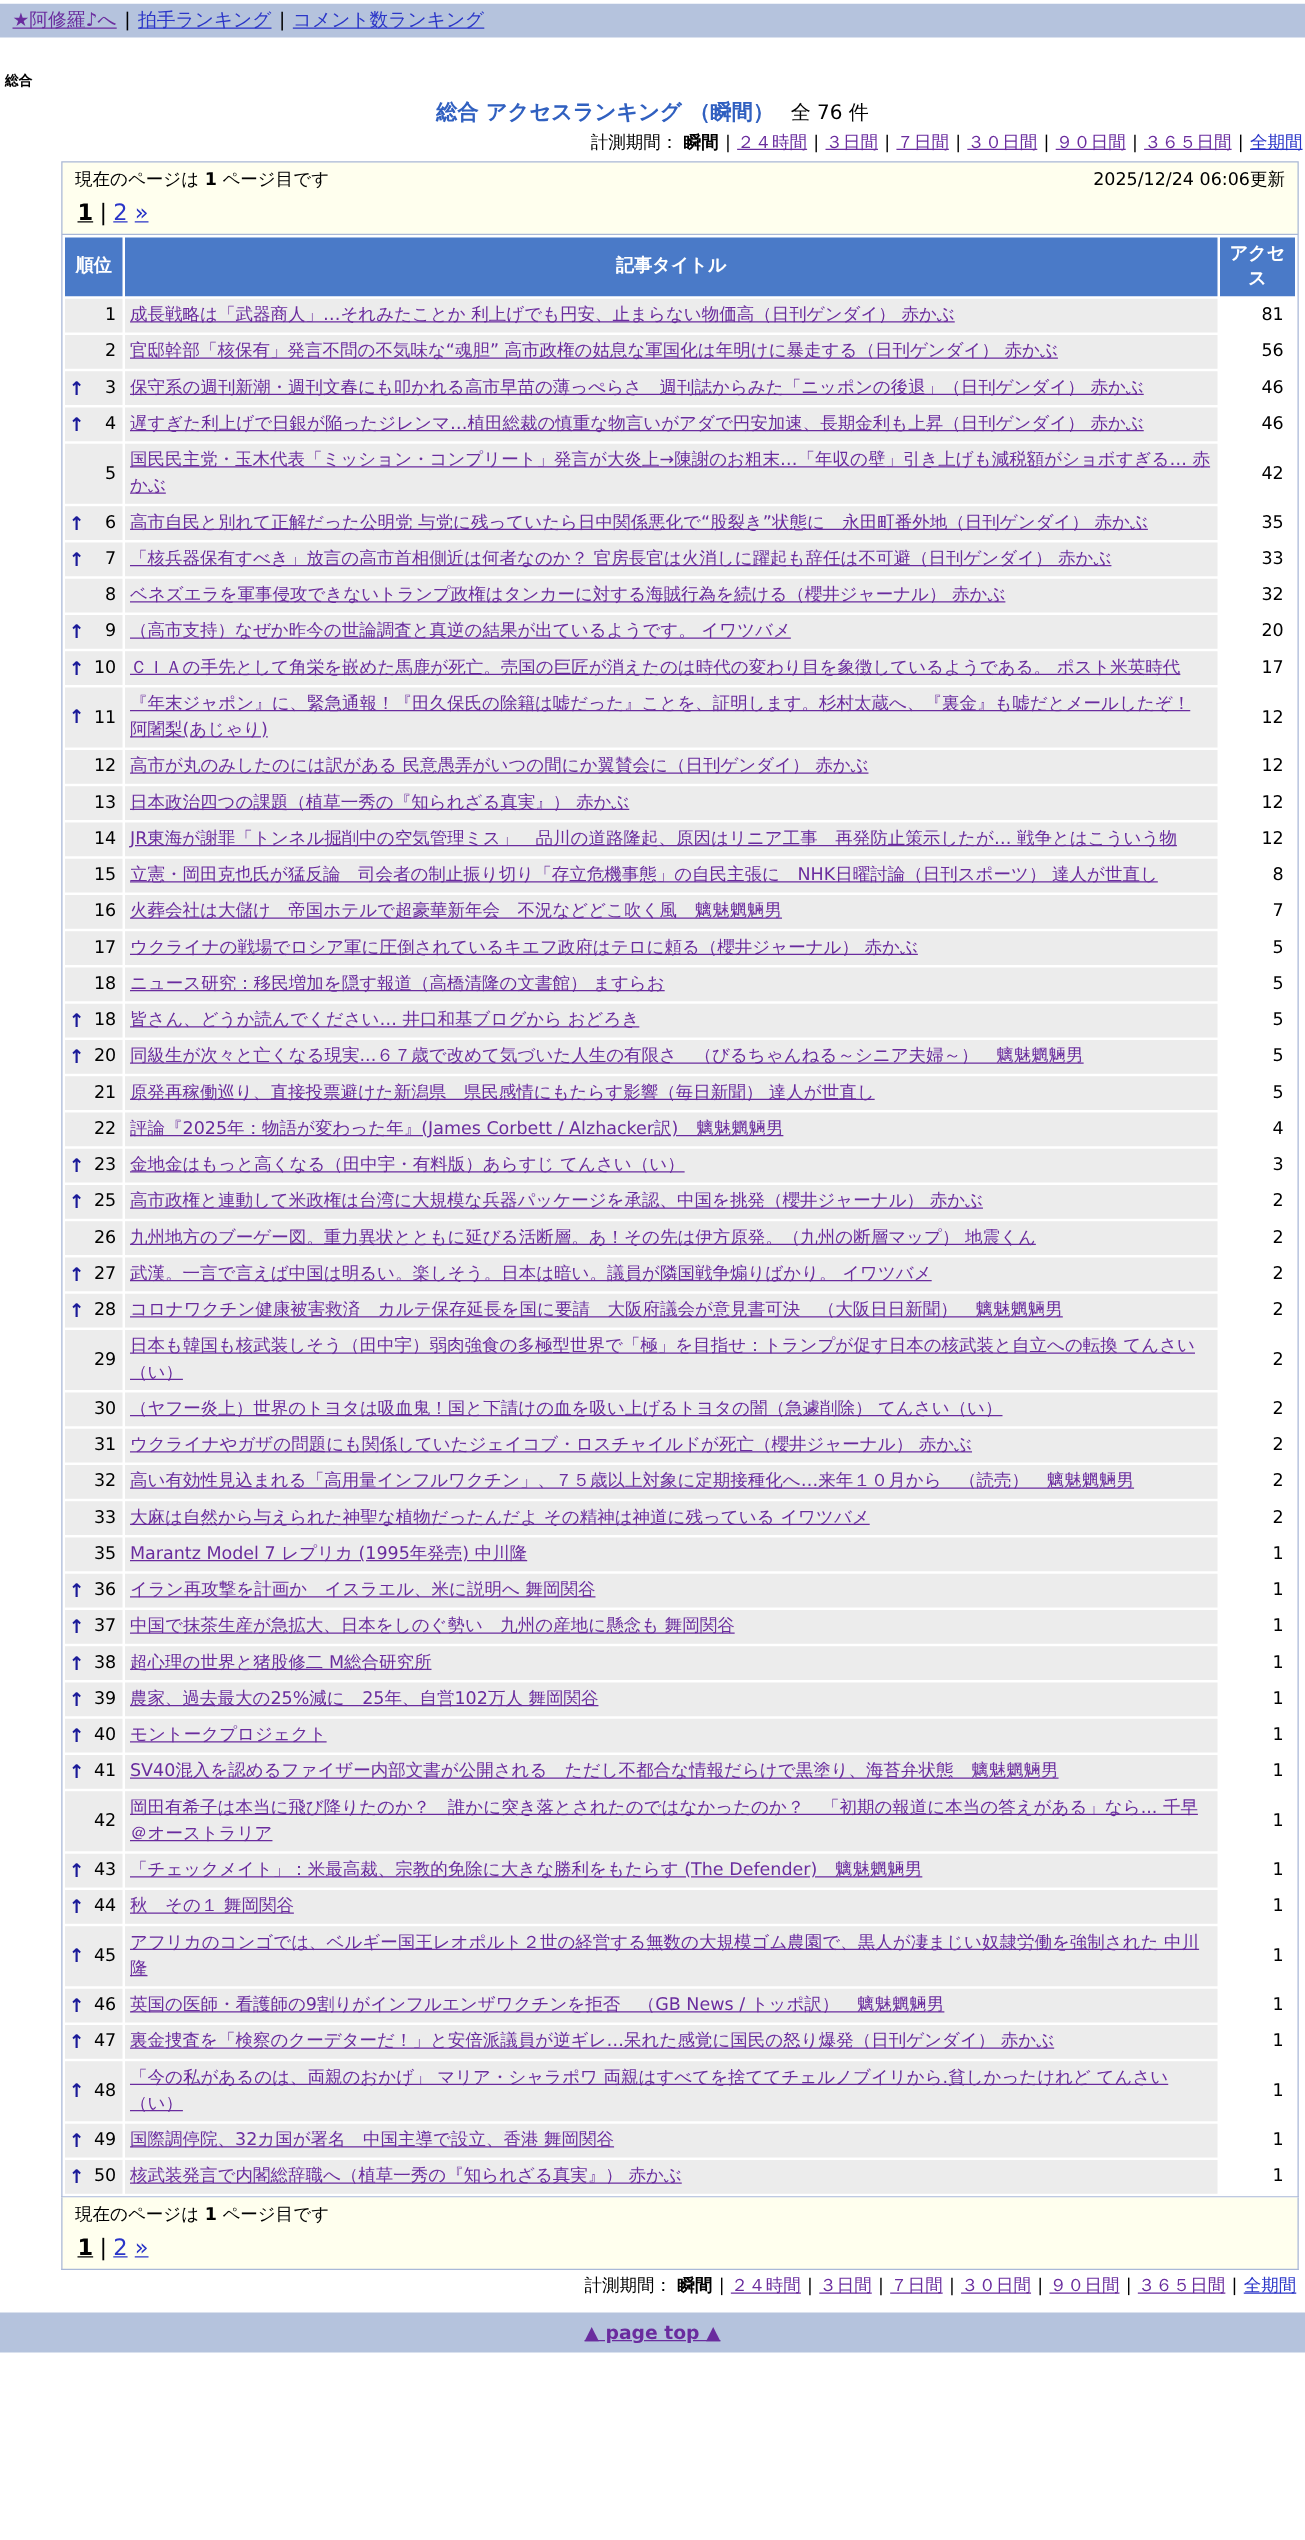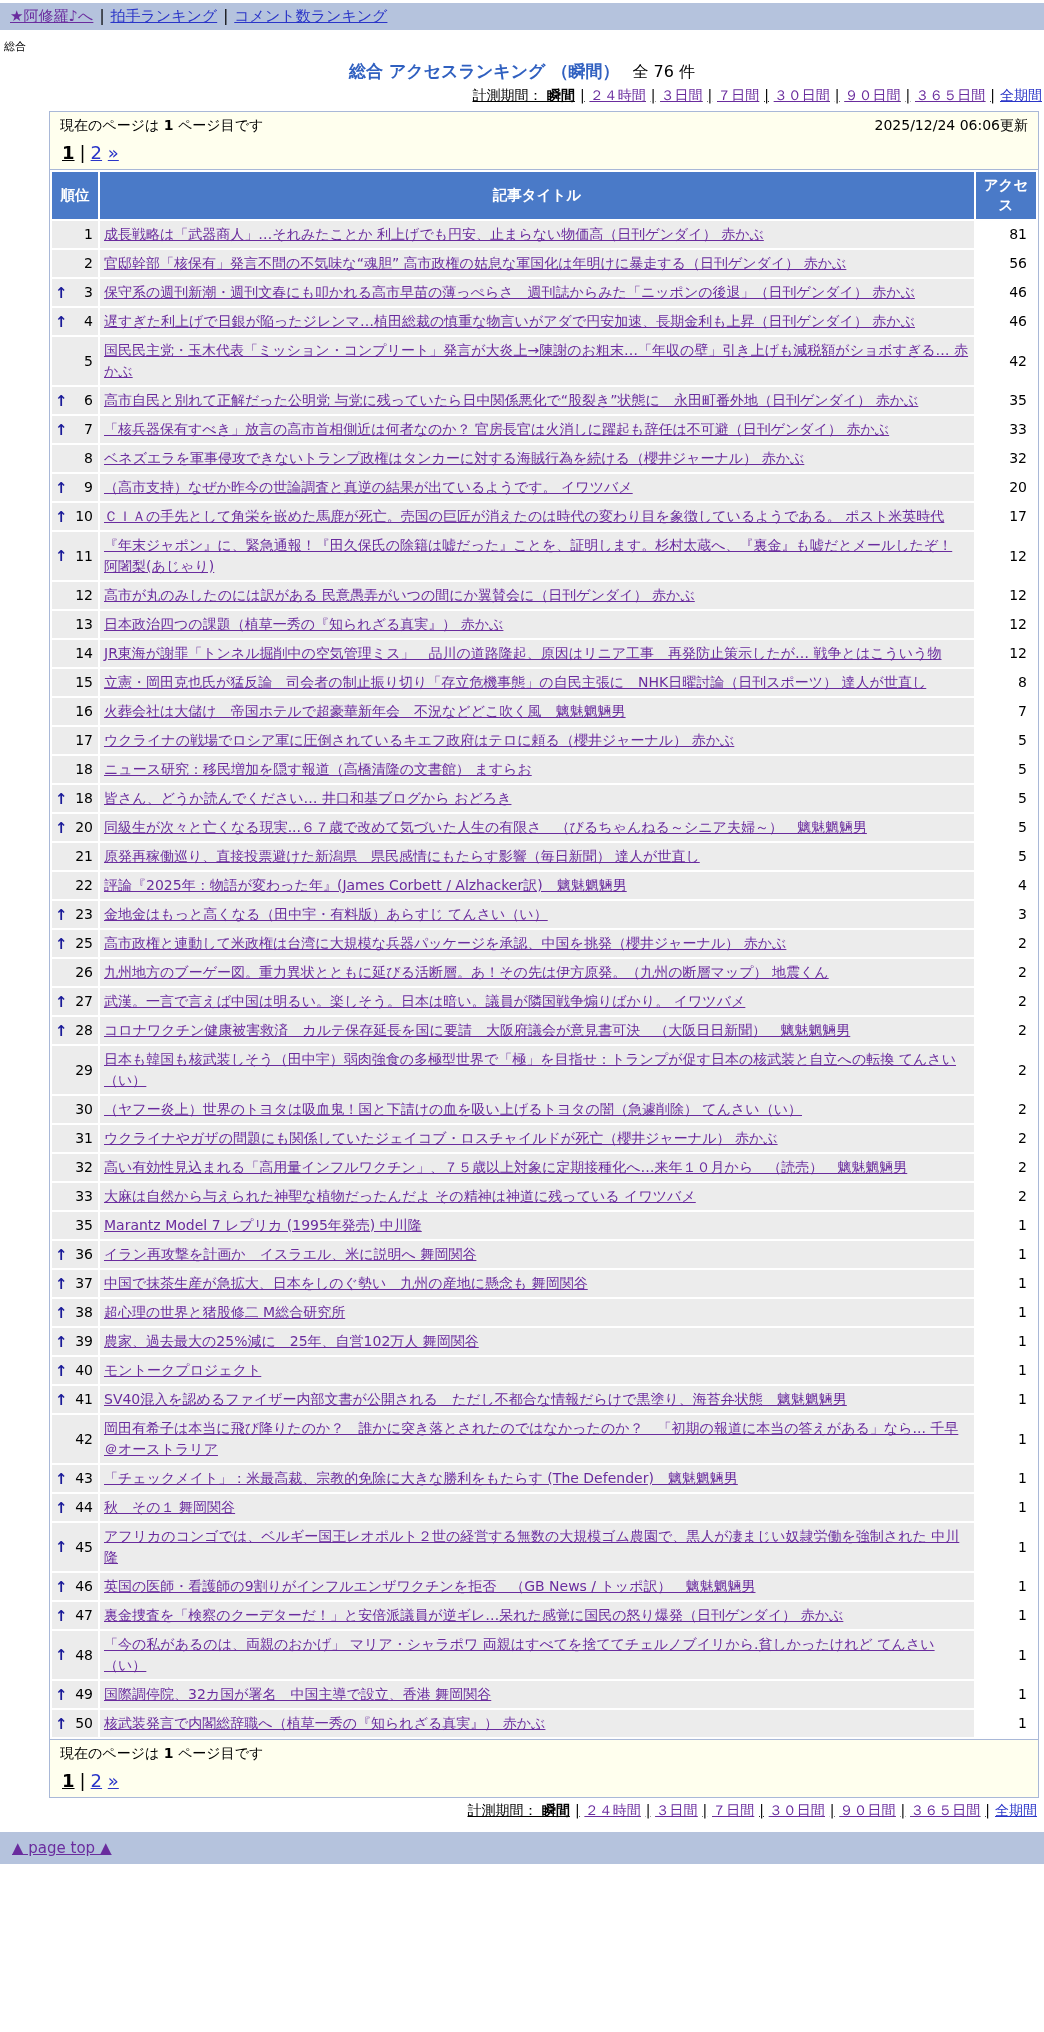--- a/index.html
+++ b/index.html
@@ -7,46 +7,46 @@
     --box-border:#a9b8d7; --visited-link:#6a2c9e; --link:#2a35c8; --title-blue:#3060c0;
     --arrow:#1a1a99;
   }
   *{box-sizing:border-box;}
   body{margin:0;background:#fff;font-family:"DejaVu Sans","Liberation Sans",sans-serif;color:#000;width:1044px;}
   a{text-decoration:underline;cursor:pointer;}
   a.visited{color:var(--visited-link);}
   a.fresh{color:var(--link);}
   .topbar{background:var(--bar-bg);margin-top:3px;padding:4px 10px;font-size:15px;}
   .topbar .sep{color:#000;margin:0 6px;}
-  .section-label{font-size:11px;font-weight:normal;margin:9px 0 2px 4px;}
+  .section-label{font-size:11px;font-weight:bold;margin:27px 0 2px 4px;}
   .main-title-line{text-align:center;margin:6px 0 2px 0;}
   .main-title{color:var(--title-blue);font-weight:bold;font-size:17px;}
   .total-count{font-size:16px;margin-left:8px;}
-  .period-line{font-size:14px;margin:4px 2px 6px 0;text-decoration:underline;}
+  .period-line{font-size:14px;margin:4px 2px 6px 0;}
   .period-line.top, .period-line.bottom{text-align:right;}
   .period-label{color:#000;}
   .period-current{font-weight:bold;}
   .period-line .sep{margin:0 5px;}
   .content{margin:0 5px;padding-left:44px;}
   .page-box{background:var(--box-bg);border:1px solid var(--box-border);padding:5px 10px 3px 10px;font-size:14px;}
   .page-box .line1{display:flex;justify-content:space-between;}
   .page-box b{font-weight:bold;}
   .pagination{margin:7px 0 3px 2px;font-size:18px;}
   .pagination .current{font-weight:bold;text-decoration:underline;color:#000;}
   .pagination .sep{margin:0 5px;}
   table.rank-table{width:100%;border-collapse:separate;border-spacing:2px;background:#fff;border:1px solid var(--box-border);border-top:none;font-size:14px;}
   table.rank-table th{background:var(--header-bg);color:#fff;font-weight:bold;padding:4px 2px;font-size:14.5px;line-height:1.35;}
   th.h-rank{width:46px;}
   th.h-acc{width:60px;}
   td{background:var(--row-bg);padding:3px 4px;line-height:1.5;vertical-align:middle;}
   td.c-rank{text-align:right;white-space:nowrap;padding-right:5px;position:relative;}
   td.c-rank .arrow{position:absolute;left:3px;top:50%;transform:translateY(-50%);color:var(--arrow);font-weight:bold;font-size:15px;}
   td.c-title a{color:var(--visited-link);}
   td.c-acc{background:#fff;text-align:right;padding-right:9px;}
-  .bottombar{background:var(--bar-bg);margin-top:12px;padding:7px 12px;text-align:left;font-size:15px;}
+  .bottombar{background:var(--bar-bg);margin-top:12px;padding:7px 12px;text-align:center;font-size:15px;font-weight:bold;}
   .spacer-bottom{height:30px;}
 </style>
 </head>
 <body>
 
 <div class="topbar">
   <a class="visited">★阿修羅♪へ</a><span class="sep">|</span><a class="fresh">拍手ランキング</a><span class="sep">|</span><a class="fresh">コメント数ランキング</a>
 </div>
 
 <div class="section-label">総合</div>

